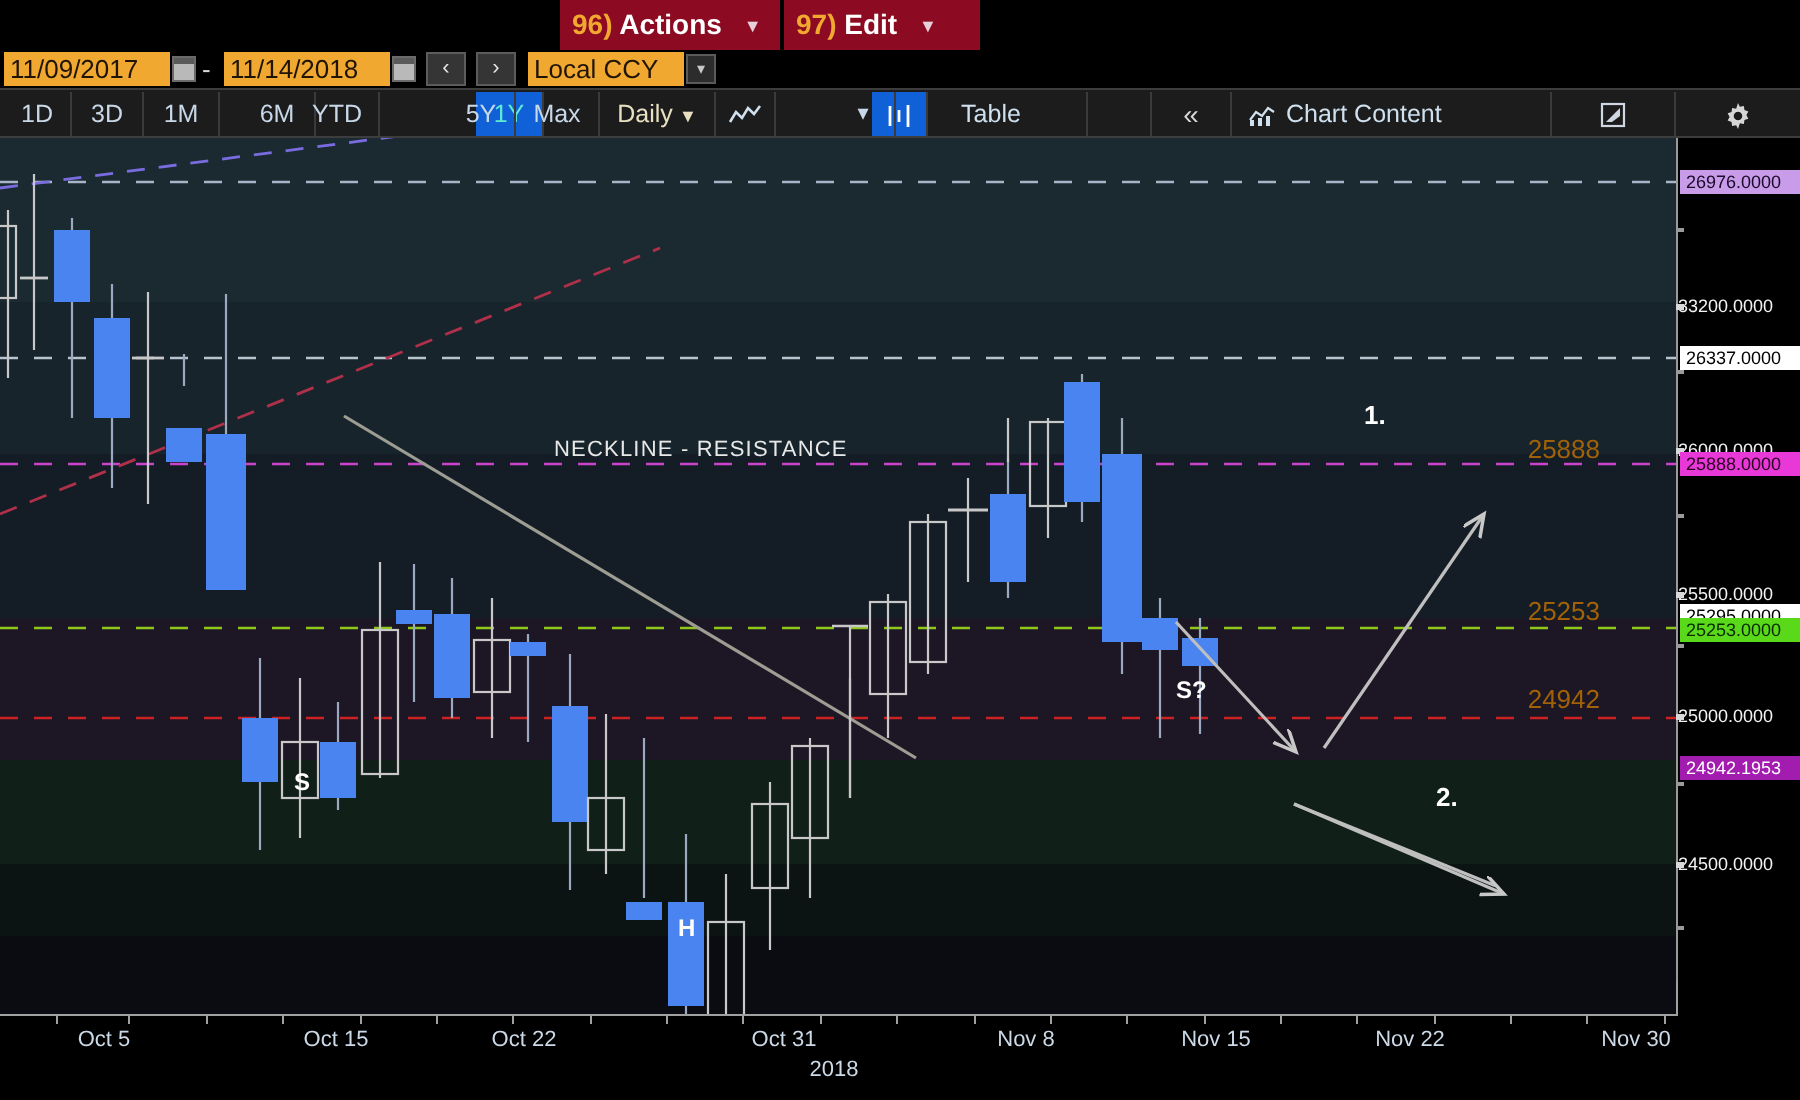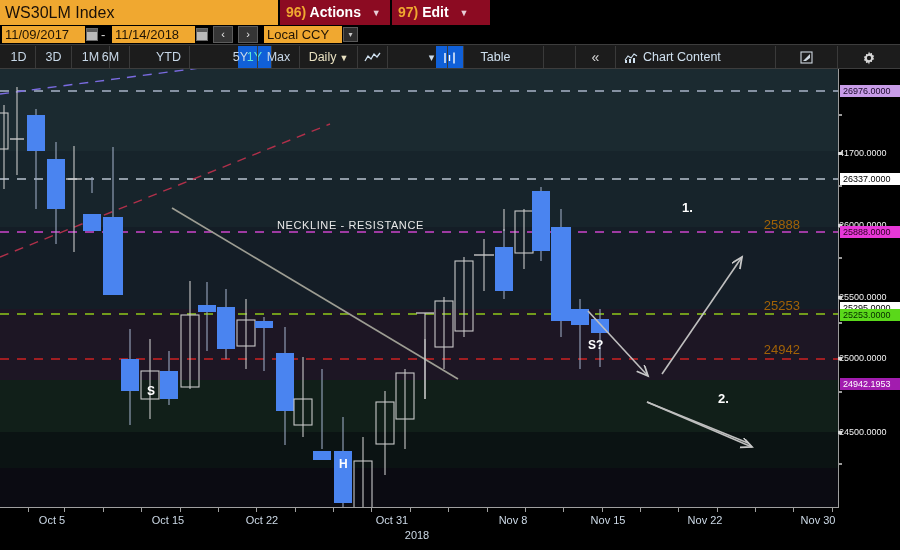--- a/index.html
+++ b/index.html
@@ -295,21 +295,20 @@
     font-size: 11px;
     transform: translateX(-50%);
   }
 </style>
 </head>
 <body>
 
 <div id="app">
 
   <div class="titlebar">
-    <div class="tb-security">WS30LM Index</div>
 
     <div class="tb-red tb-actions">
       <span class="tb-num">96)</span>
       <span>Actions</span>
       <span class="tb-caret">▼</span>
     </div>
 
     <div class="tb-red tb-edit">
       <span class="tb-num">97)</span>
       <span>Edit</span>
@@ -329,21 +328,21 @@
     <div class="dt-field dt-ccy">Local CCY</div>
     <div class="dt-ddbtn">▾</div>
     <div class="undo-btn undo1">↶</div>
     <div class="undo-btn undo2">↷</div>
   </div>
 
   <div class="toolbar">
     <div class="tbtn" style="left:2px;width:34px;">1D</div>
     <div class="tbtn" style="left:36px;width:36px;">3D</div>
     <div class="tbtn" style="left:72px;width:38px;">1M</div>
-    <div class="tbtn" style="left:92px;width:38px;">6M</div>
+    <div class="tbtn" style="left:120px;width:38px;">6M</div>
     <div class="tbtn" style="left:148px;width:42px;">YTD</div>
     <div class="tbtn sel" style="left:190px;width:34px;">1Y</div>
     <div class="tbtn" style="left:224px;width:34px;">5Y</div>
     <div class="tbtn" style="left:258px;width:42px;">Max</div>
 
     <div class="tbtn lbl" style="left:300px;width:58px;color:#e8e0c0;">
       <span>Daily</span><span style="margin-left:3px;font-size:9px;">▼</span>
     </div>
 
     <div class="tbtn" style="left:358px;width:30px;">
@@ -546,21 +545,21 @@
     <div class="annot neckline-lbl" style="left:277px; top:150px;">NECKLINE - RESISTANCE</div>
     <div class="annot hs-lbl" style="left:147px; top:315px;">S</div>
     <div class="annot hs-lbl" style="left:339px; top:388px;">H</div>
     <div class="annot hs-lbl" style="left:588px; top:269px;">S?</div>
     <div class="annot num-lbl" style="left:682px; top:131px;">1.</div>
     <div class="annot num-lbl" style="left:718px; top:322px;">2.</div>
   </div>
 
   <div class="priceaxis">
 
-    <div class="pa-tick" style="top:80px;">41700.0000</div>
+    <div class="pa-tick" style="top:80px;">33200.0000</div>
     <div class="pa-tick" style="top:152px;">26000.0000</div>
     <div class="pa-tick" style="top:224px;">25500.0000</div>
     <div class="pa-tick" style="top:285px;">25000.0000</div>
     <div class="pa-tick" style="top:359px;">24500.0000</div>
     <div class="pa-tick" style="top:444px;">24000.0000</div>
 
     <div class="pa-minor" style="top:45px;"></div>
     <div class="pa-minor" style="top:116px;"></div>
     <div class="pa-minor" style="top:188px;"></div>
     <div class="pa-minor" style="top:253px;"></div>

